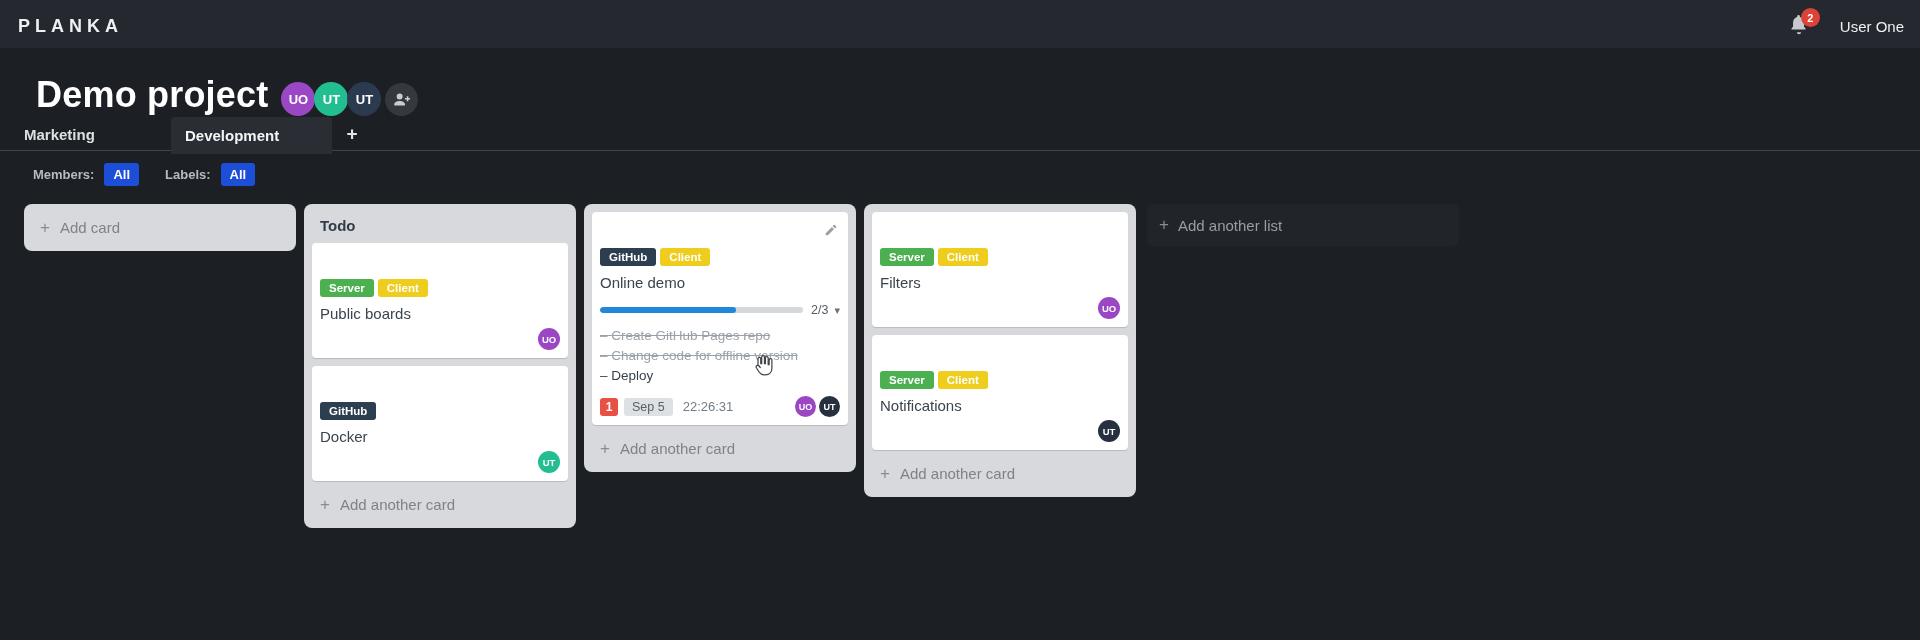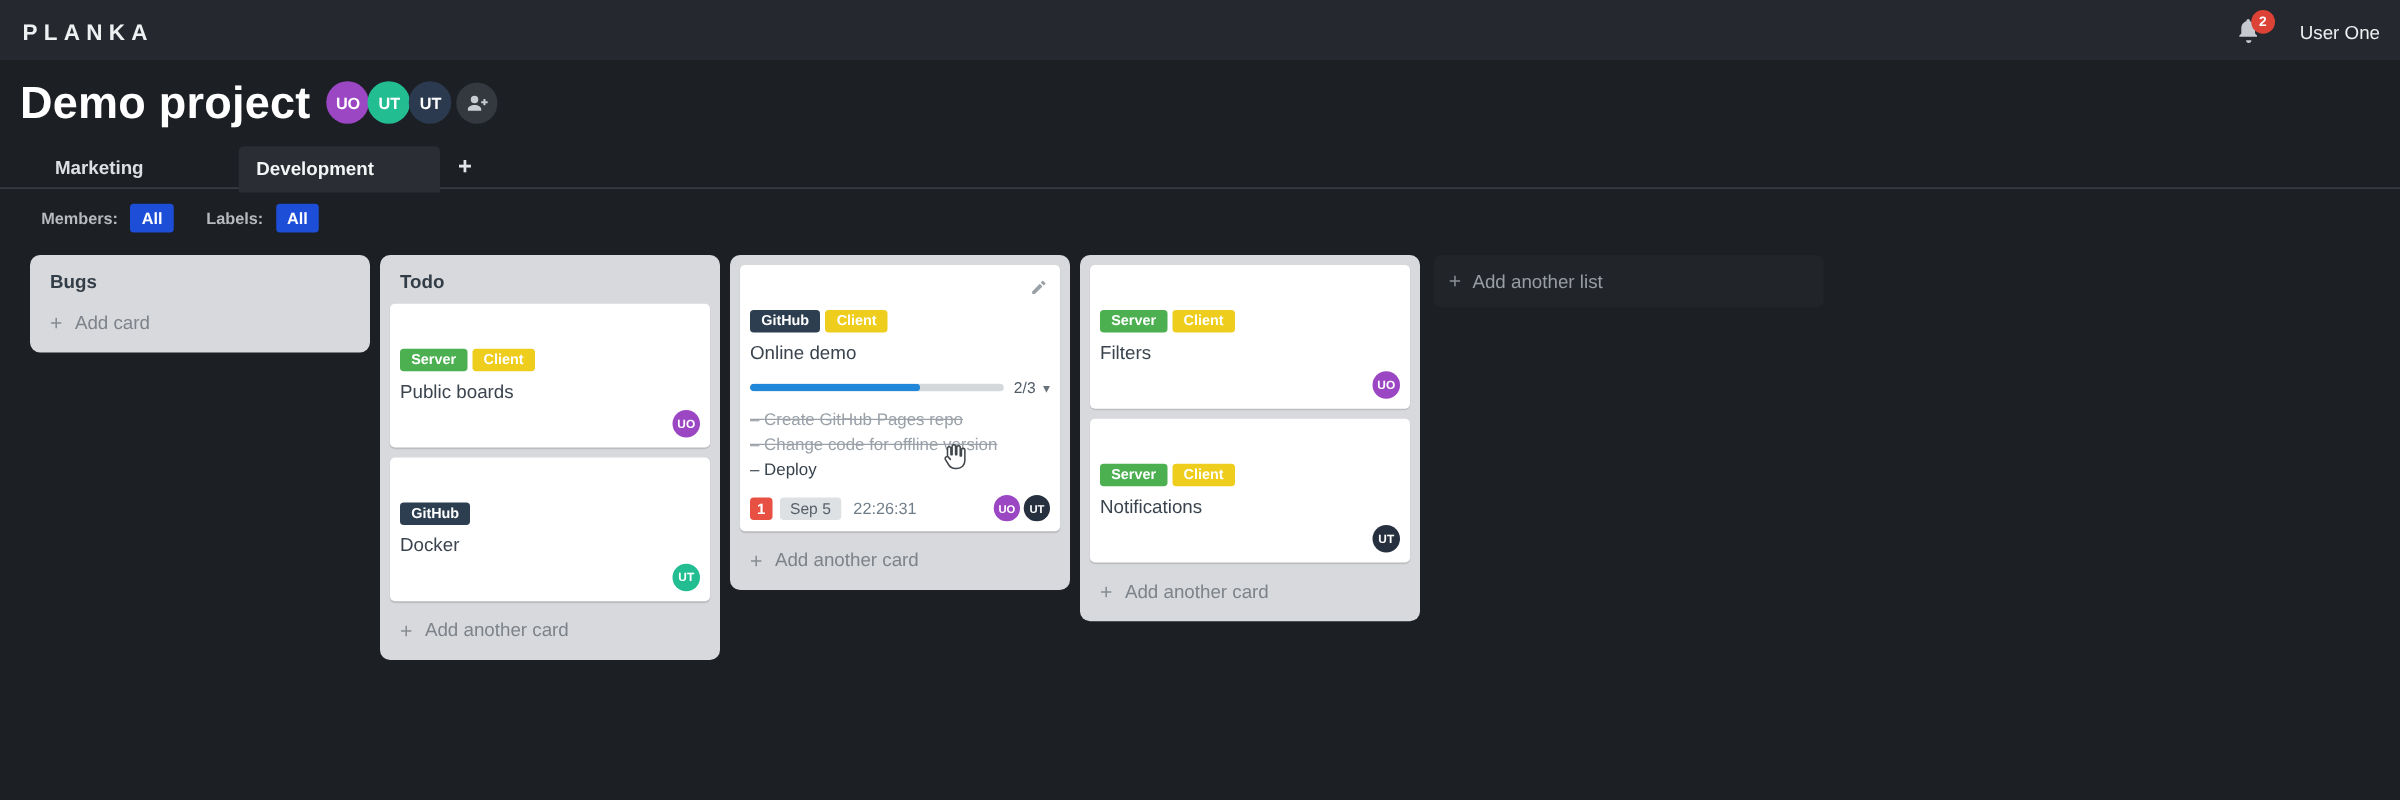--- a/index.html
+++ b/index.html
@@ -21,40 +21,40 @@
   .notif-bubble {
     position:absolute; top:-6px; right:-8px; min-width:19px; height:19px;
     background:#dd4237; border-radius:50%; color:#fff; font-size:11px; font-weight:bold;
     display:flex; align-items:center; justify-content:center; padding:0 4px;
   }
   .username { font-size:15px; color:#eef0f2; cursor:pointer; }
 
   
   .project-header {
     position:absolute; top:48px; left:0; width:1920px; height:68px;
-    display:flex; align-items:center; padding-left:16px;
+    display:flex; align-items:flex-end; padding-left:36px;
   }
   .project-title { font-size:36px; font-weight:bold; color:#ffffff; letter-spacing:.2px; }
   .avatars { display:flex; align-items:center; margin-left:14px; }
   .avatar {
     width:34px; height:34px; border-radius:50%; color:#fff; font-weight:bold; font-size:13px;
     display:flex; align-items:center; justify-content:center; margin-left:-1px;
   }
   .av-purple { background:#9b46c3; }
   .av-teal   { background:#23bd92; }
   .av-navy   { background:#2c3a50; }
   .add-member {
     width:33px; height:33px; border-radius:50%; background:#34383f; margin-left:4px;
     display:flex; align-items:center; justify-content:center; cursor:pointer;
   }
 
   
   .tabbar { position:absolute; top:117px; left:0; width:1920px; height:34px; }
   .tabline { position:absolute; bottom:0; left:0; width:1920px; height:1px; background:#42464c; }
-  .tabs { display:flex; height:34px; padding-left:30px; position:relative; }
+  .tabs { display:flex; height:34px; padding-left:10px; position:relative; }
   .tab {
     width:161px; height:34px; display:flex; align-items:center; padding-left:14px;
     font-size:15px; font-weight:600; color:#dde0e3; cursor:pointer; position:relative; z-index:1;
   }
   .tab.selected {
     background:#2a2e34; border-radius:4px 4px 0 0; color:#f3f5f6; z-index:2; height:37px;
   }
   .tab-add {
     width:32px; height:34px; display:flex; align-items:center; justify-content:center;
     font-size:19px; font-weight:bold; color:#e3e6e8; cursor:pointer; margin-left:4px; z-index:1;
@@ -184,21 +184,20 @@
 <div class="filterbar">
   <span class="flabel">Members:</span>
   <span class="fchip">All</span>
   <span class="flabel second">Labels:</span>
   <span class="fchip">All</span>
 </div>
 
 <main class="board">
 
   <div class="list">
-    <div class="list-header">Bugs</div>
     <div class="addrow">
       <span class="plus-icon">+</span>
       <span>Add card</span>
     </div>
   </div>
 
   <div class="list">
     <div class="list-header">Todo</div>
 
     <div class="card">

